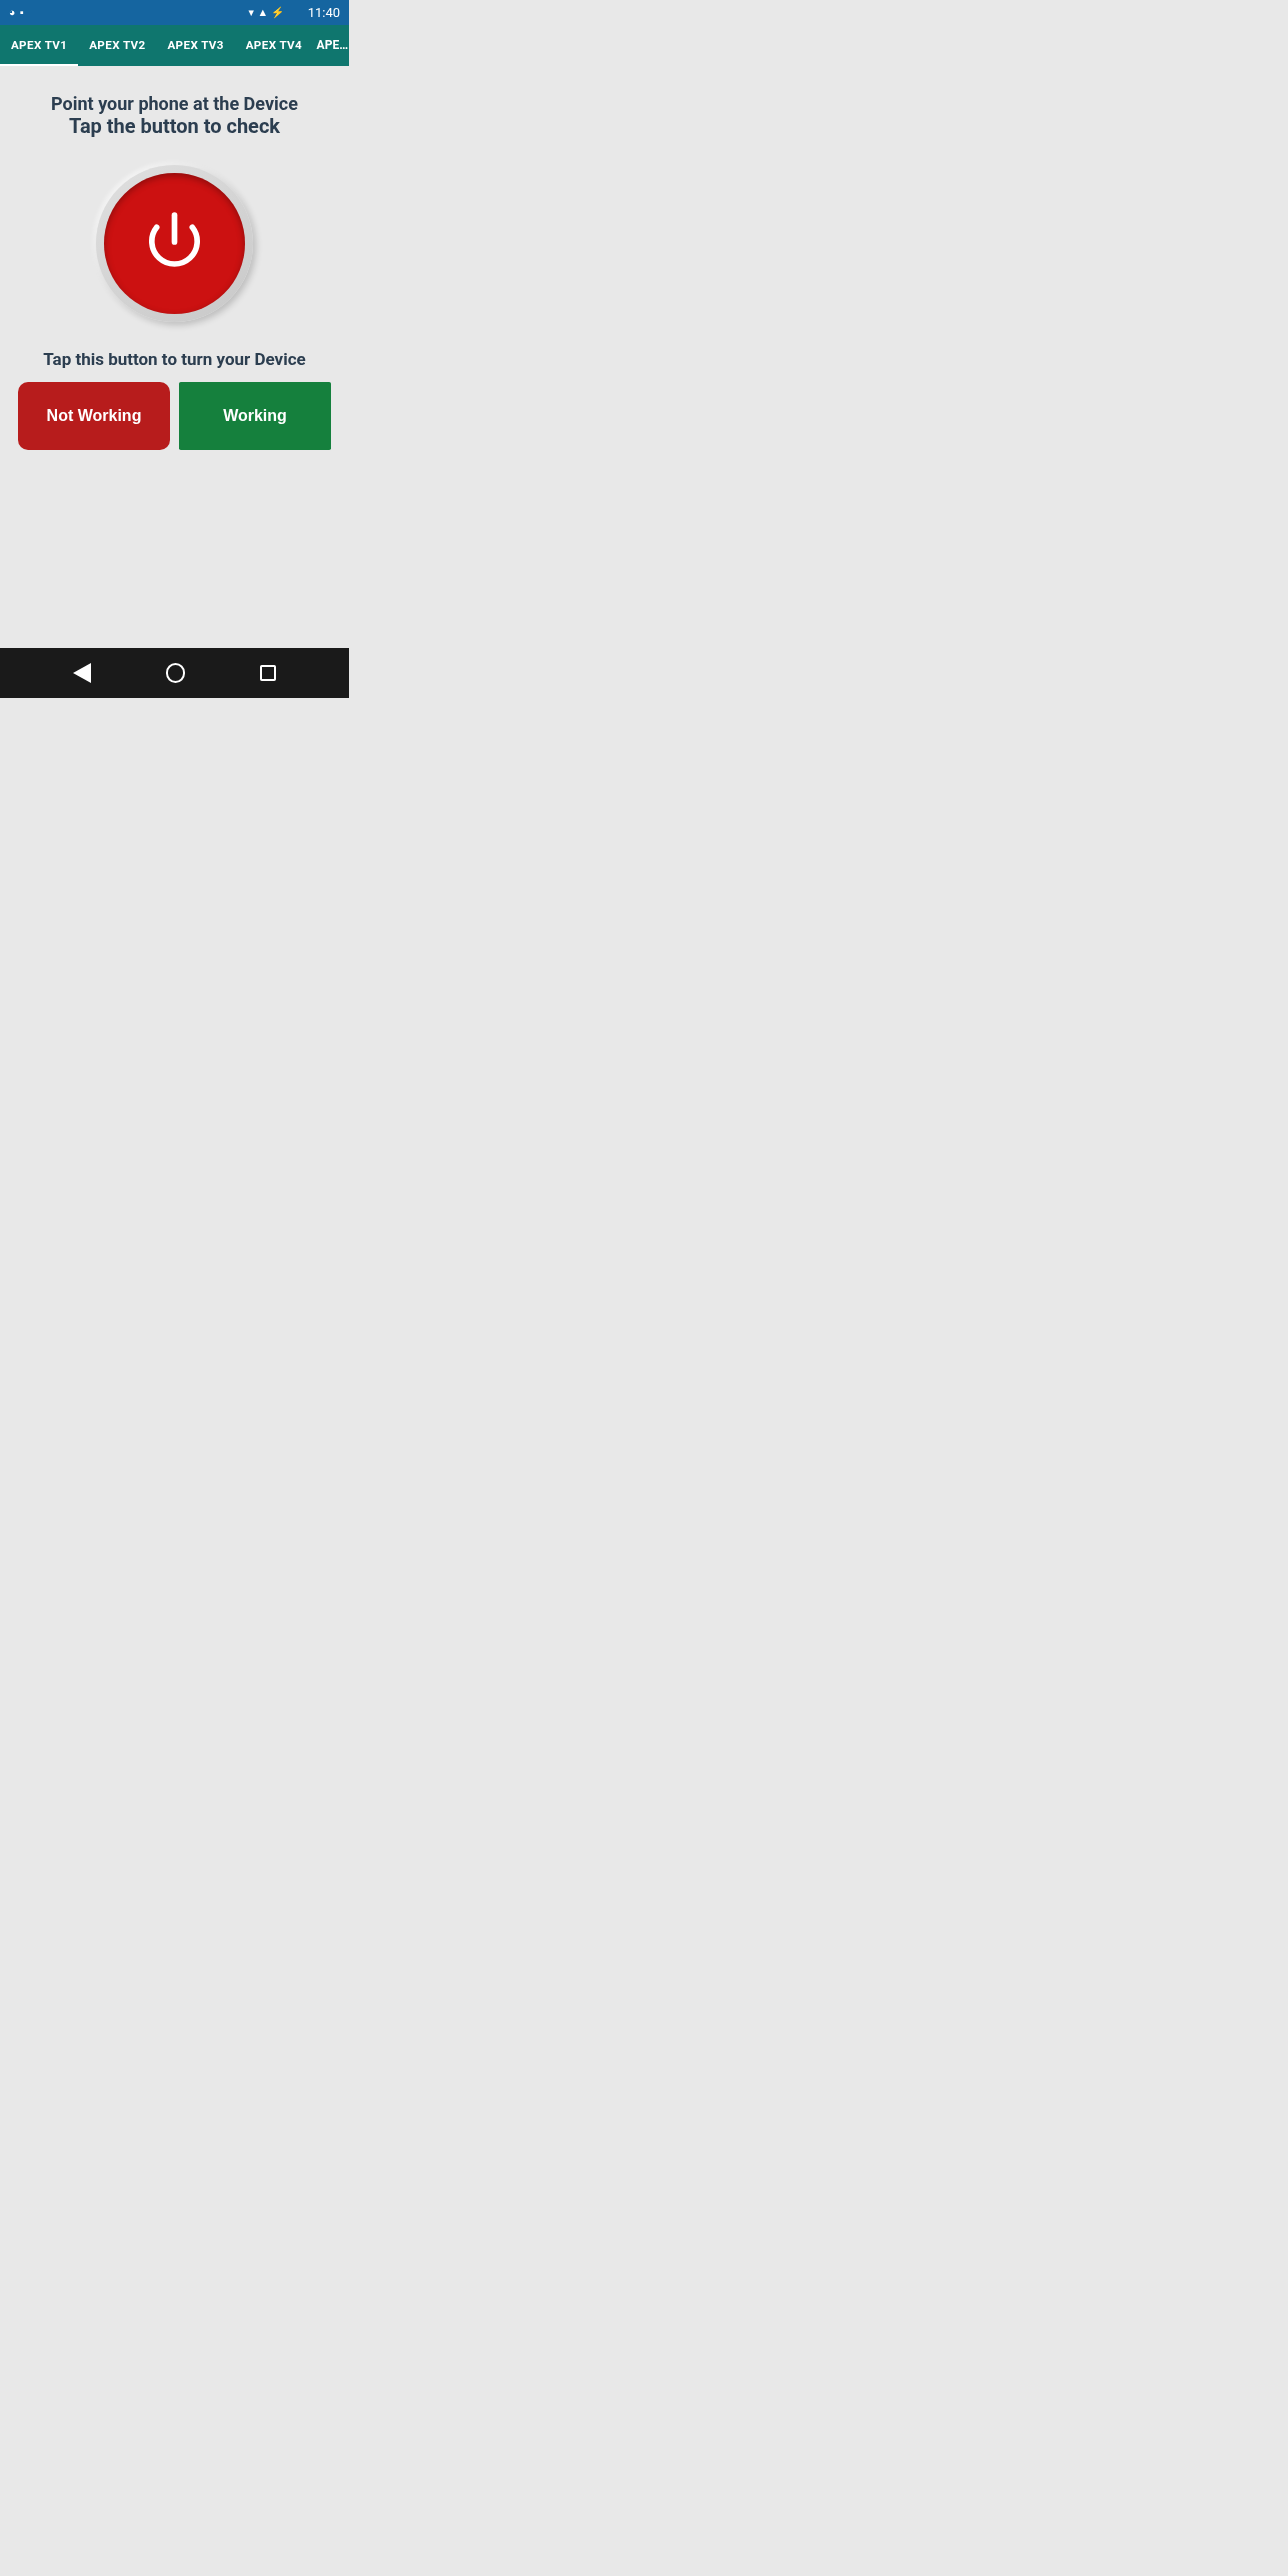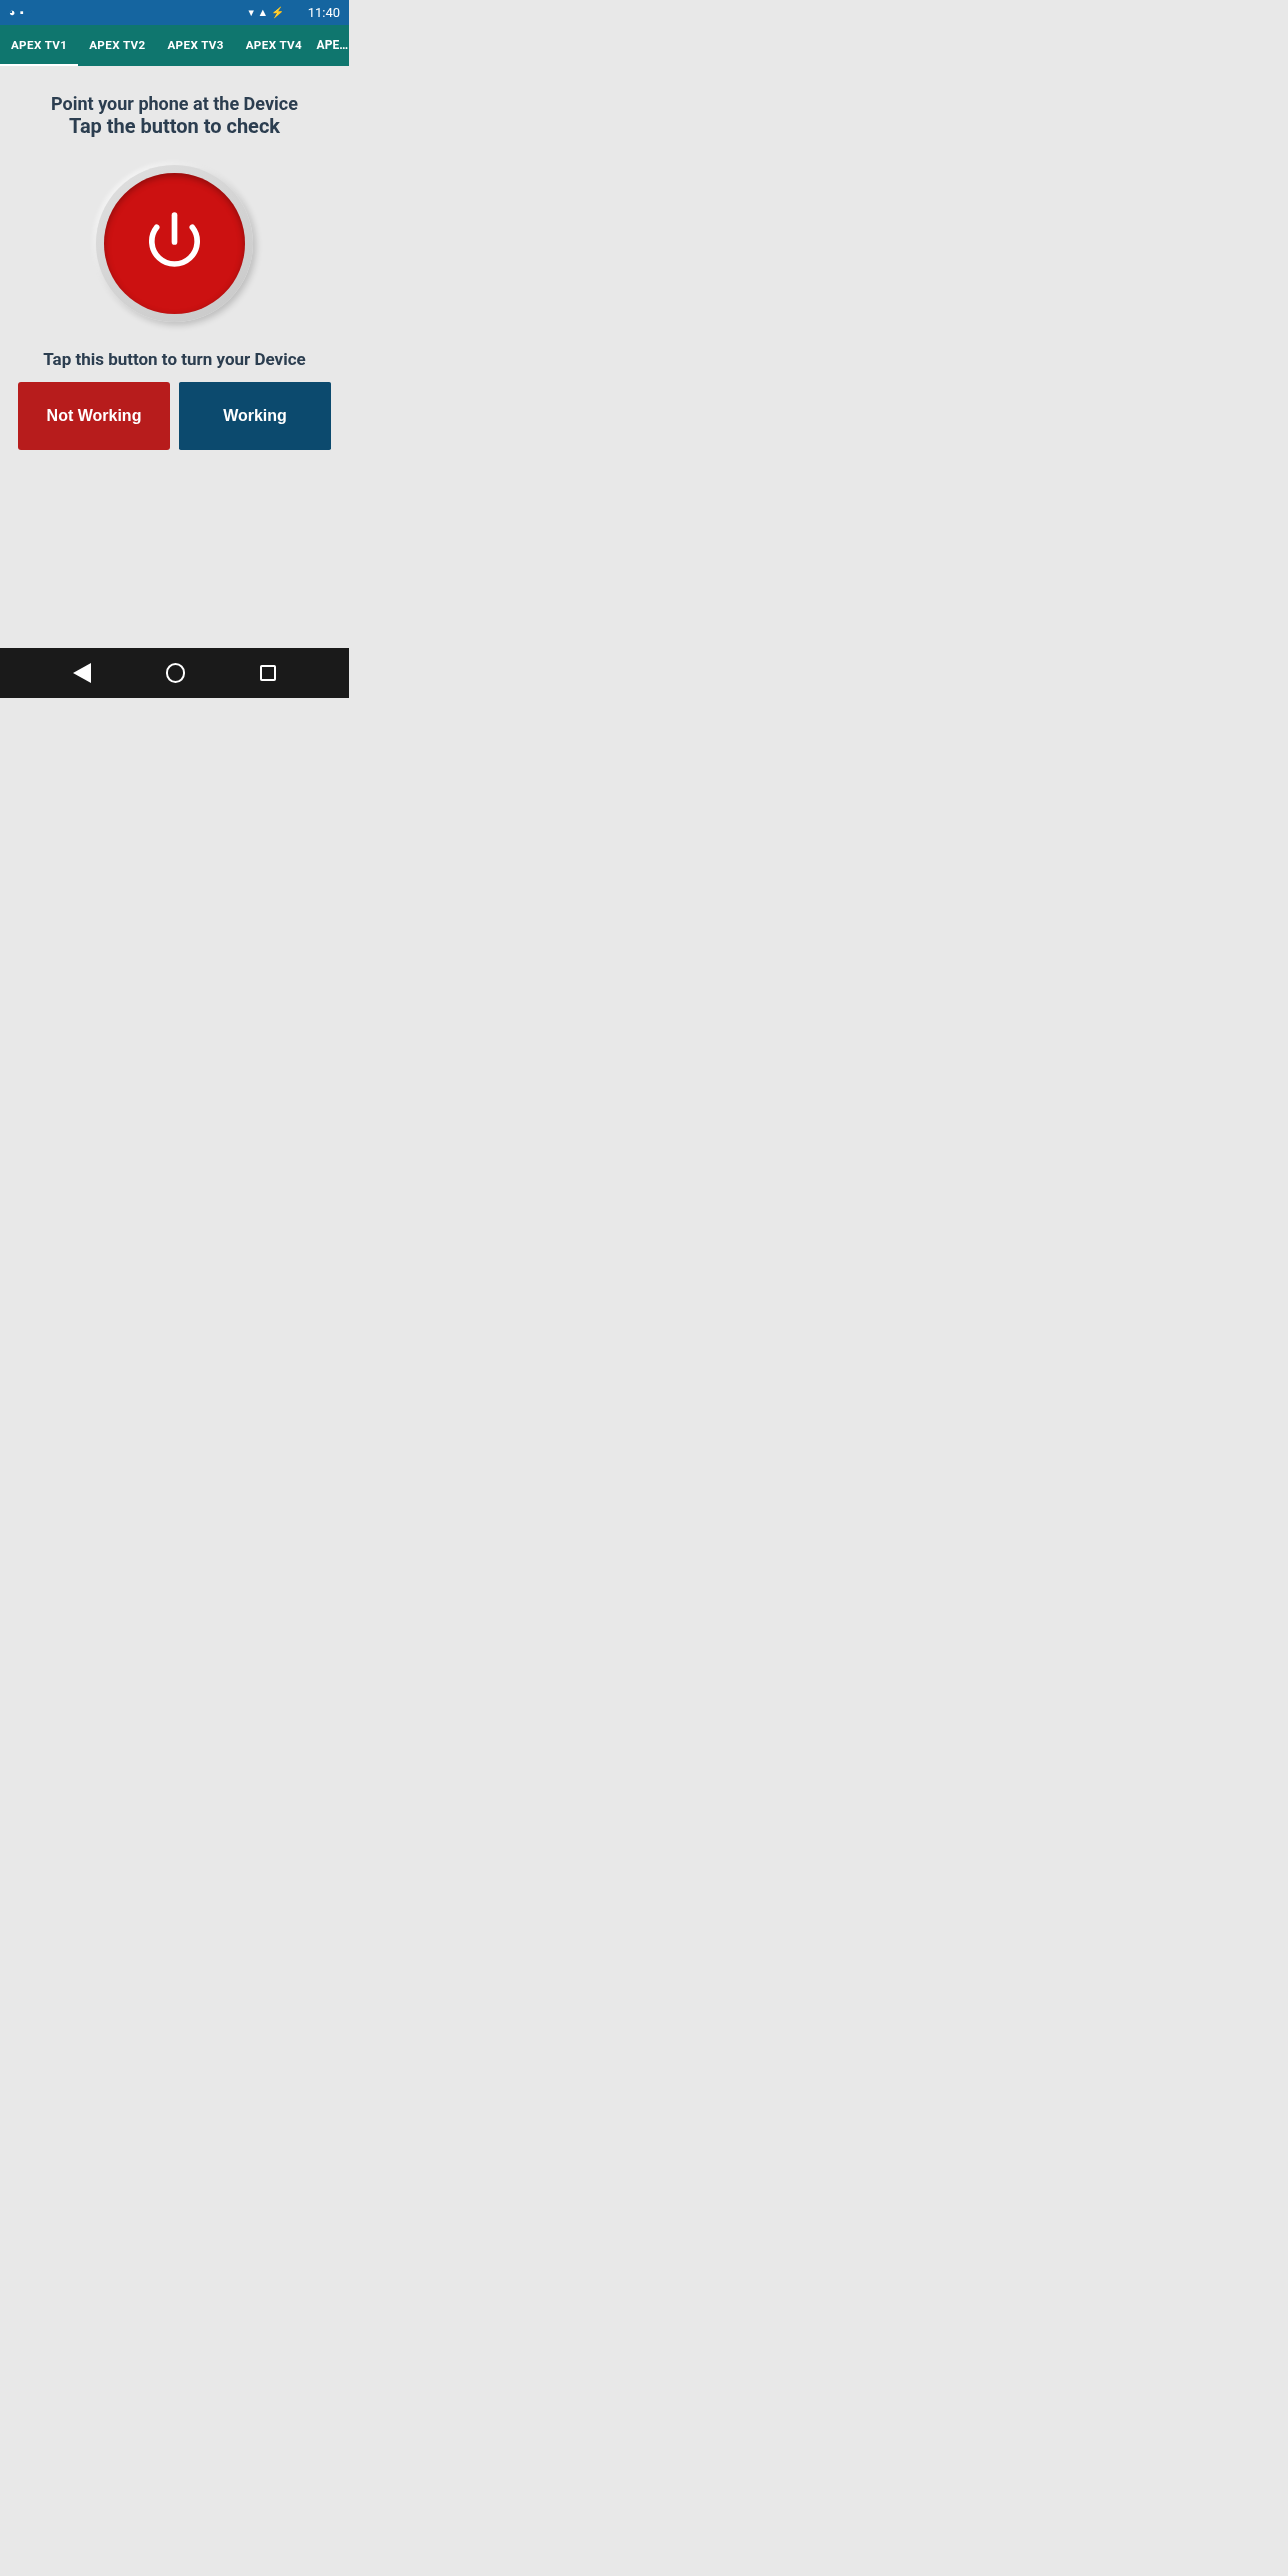--- a/index.html
+++ b/index.html
@@ -148,26 +148,26 @@
     .btn-not-working {
       flex: 1;
       padding: 25px 9px;
       background: #b71c1c;
       color: white;
       font-size: 16px;
       font-weight: bold;
       border: none;
       cursor: pointer;
       text-align: center;
-      border-radius: 3px;
+      border-radius: 10px;
     }
     .btn-working {
       flex: 1;
       padding: 25px 9px;
-      background: #0c4a6e;
+      background: #15803d;
       color: white;
       font-size: 16px;
       font-weight: bold;
       border: none;
       cursor: pointer;
       text-align: center;
       border-radius: 1.8px;
     }
 
     

